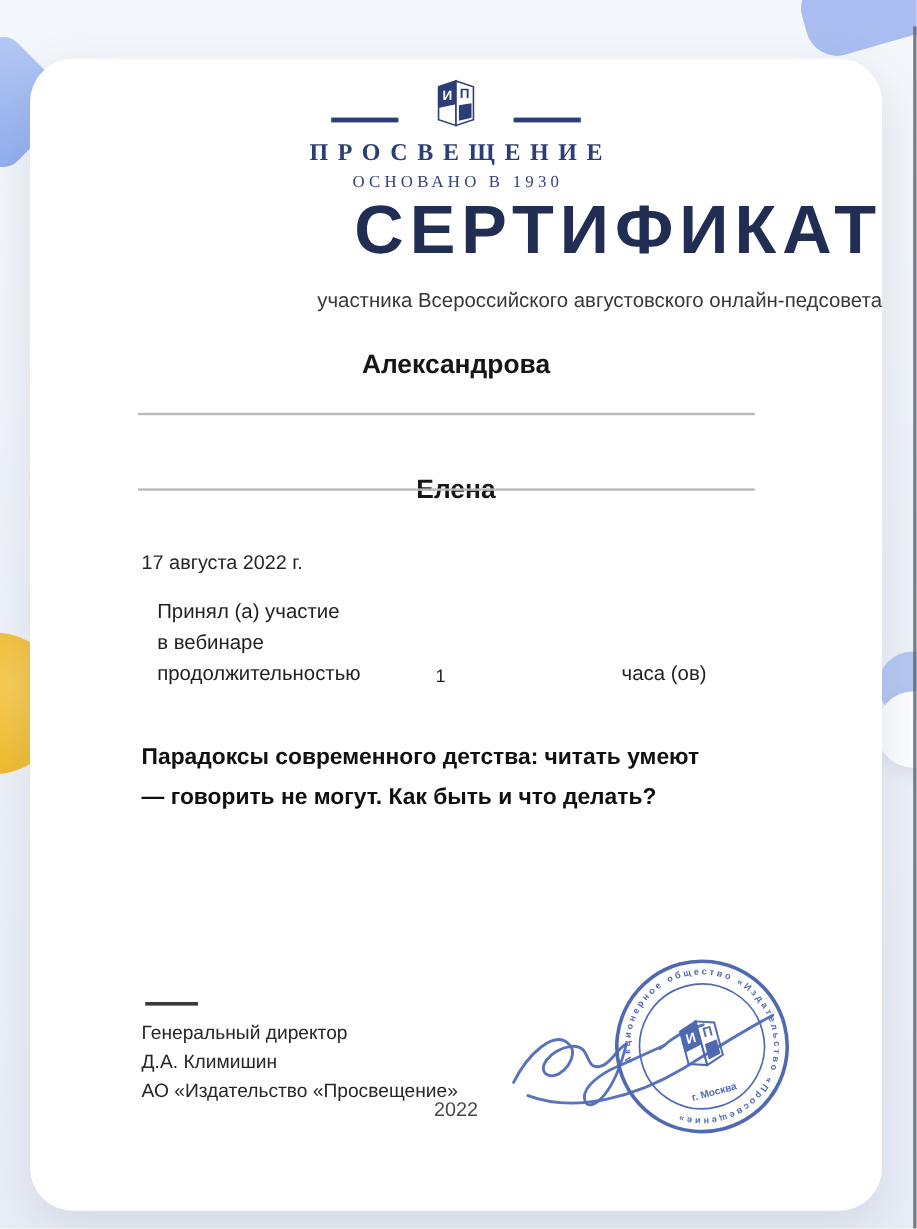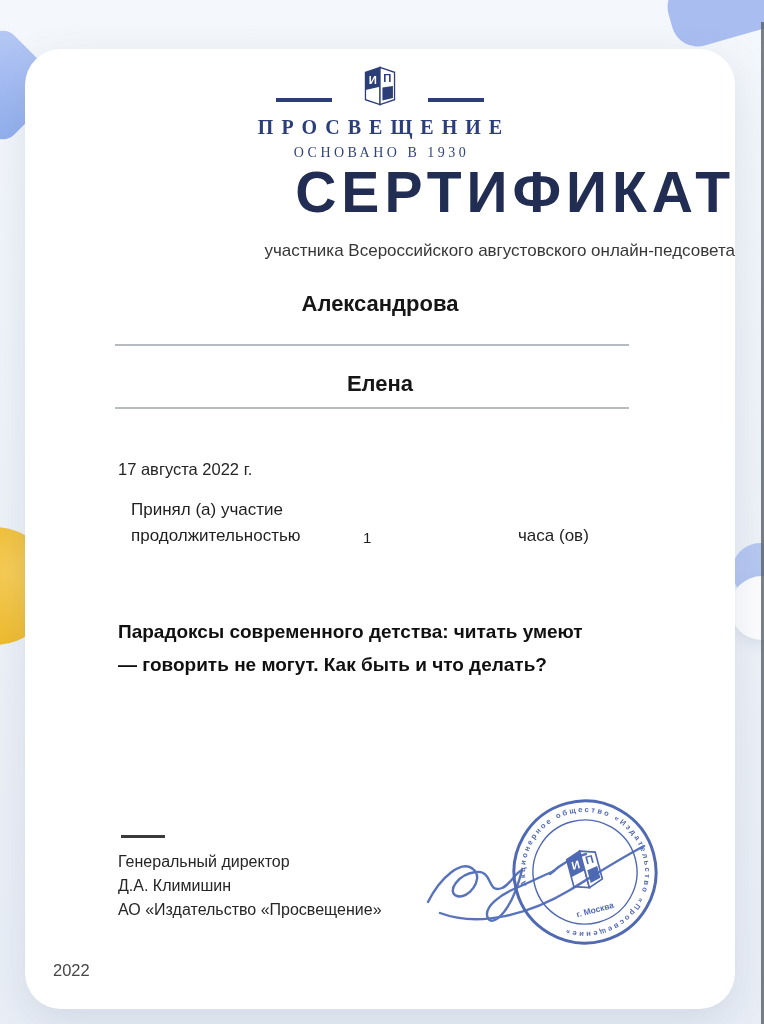--- a/index.html
+++ b/index.html
@@ -68,41 +68,41 @@
     top:110px; left:0; right:0; text-align:right;
     font-size:57px; font-weight:700; letter-spacing:5px; color:#212d52;
   }
   .subtitle {
     top:188px; left:0; right:0; text-align:right;
     font-size:17px; line-height:28px; color:#373737;
   }
 
   .name { left:0; right:0; text-align:center; font-size:22px; font-weight:700; color:#161616; }
   .name-last  { top:242px; }
-  .name-first { top:322px; }
+  .name-first { top:346px; }
   .underline { left:90px; width:514px; border-top:2px solid #b7babf; height:0; }
   .underline-1 { top:295px; }
   .underline-2 { top:358px; }
 
   .date { top:411px; left:93px; font-size:16.5px; color:#242424; }
 
   .participation { top:448px; left:106px; width:520px; font-size:17px; line-height:26px; color:#1f1f1f; }
   .participation-line3 { position:relative; height:26px; }
   .hours-value { position:absolute; left:232px; top:2px; font-size:15px; }
   .hours-unit  { position:absolute; left:387px; top:0; }
 
   .topic { top:566px; left:93px; width:530px; font-size:19px; font-weight:700; line-height:33px; color:#101010; }
 
   .sig-dash { top:786px; left:96px; width:44px; height:3px; background:#3a3a3a; }
   .sig-block { top:801px; left:93px; font-size:16px; line-height:24px; color:#262626; }
 
   .artwork { top:731px; left:385px; width:320px; height:215px; }
   .artwork svg { width:320px; height:215px; display:block; }
 
-  .year { top:912px; left:0; right:0; font-size:16.5px; color:#474747;padding-left:28px; }
+  .year { top:867px; left:0; right:0; text-align:center; font-size:16.5px; color:#474747; }
 </style>
 </head>
 <body>
 
 <div class="screen">
 
   <div class="deco deco-diamond"></div>
   <div class="deco deco-blob-top-right"></div>
   <div class="deco deco-circle-yellow"></div>
   <div class="deco deco-blob-right-blue"></div>
@@ -135,20 +135,21 @@
 
     <div class="name name-last">Александрова</div>
     <div class="underline underline-1"></div>
     <div class="name name-first">Елена</div>
     <div class="underline underline-2"></div>
 
     <div class="date">17 августа 2022 г.</div>
 
     <div class="participation">
       <div>Принял (а) участие</div>
+      <div>в вебинаре</div>
       <div class="participation-line3">
         <span>продолжительностью</span>
         <span class="hours-value">1</span>
         <span class="hours-unit">часа (ов)</span>
       </div>
     </div>
 
     <div class="topic">
       <div>Парадоксы современного детства: читать умеют</div>
       <div>— говорить не могут. Как быть и что делать?</div>

